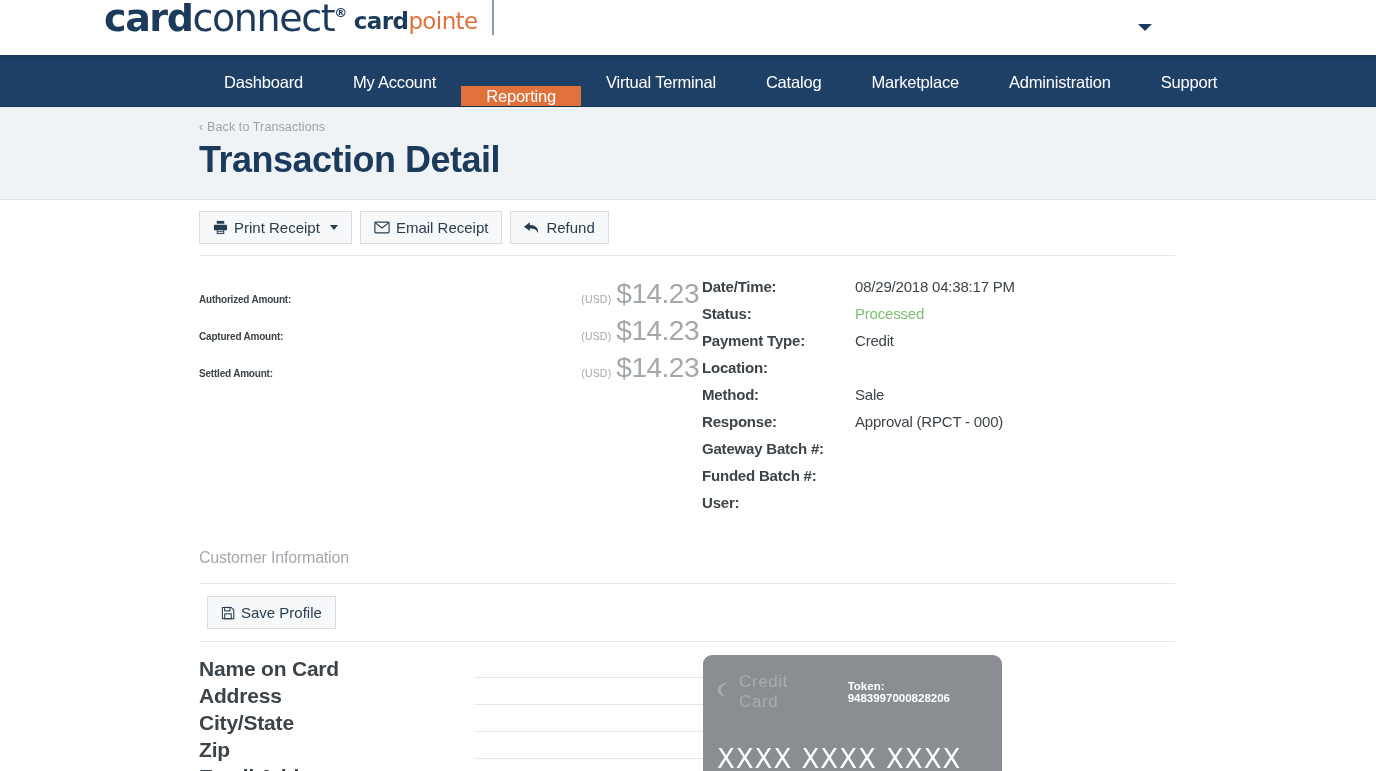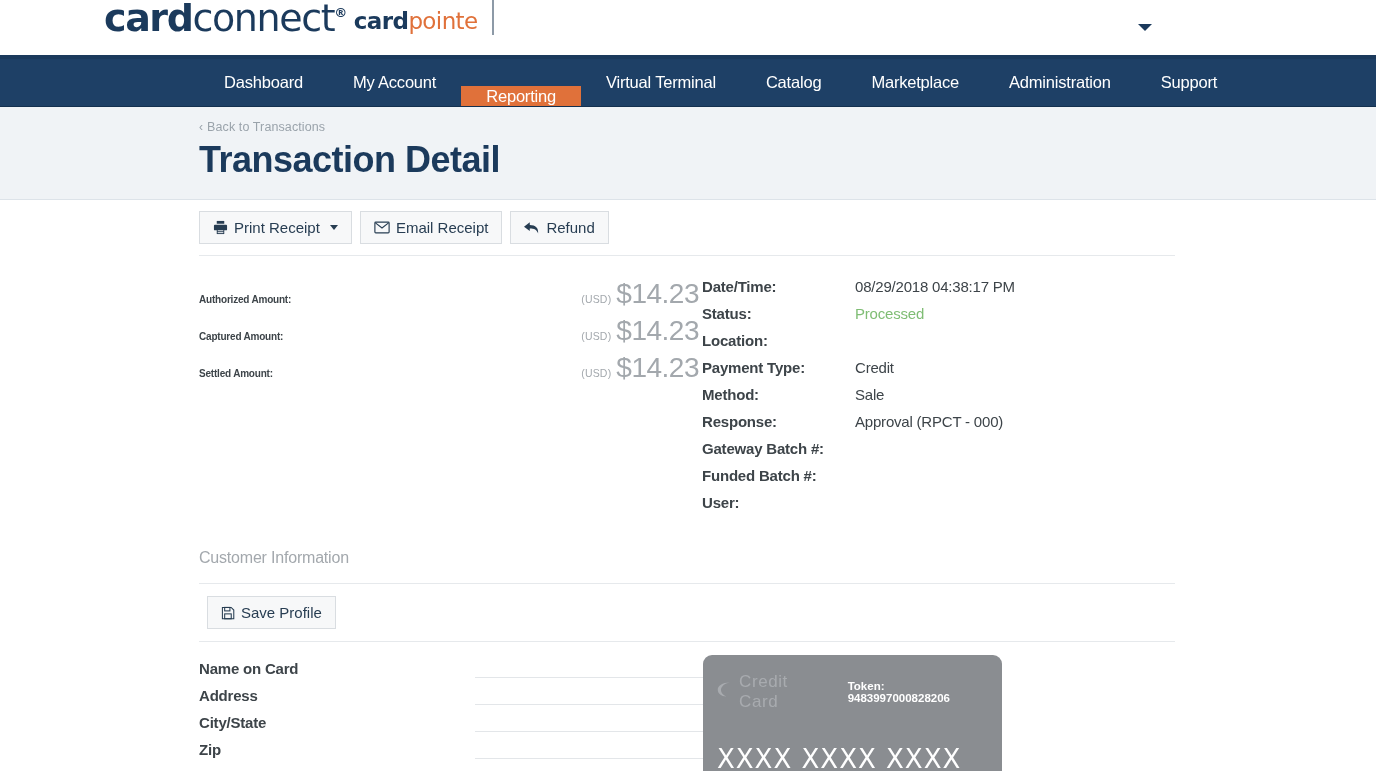--- a/index.html
+++ b/index.html
@@ -186,21 +186,21 @@
   .customer-grid { display: flex; padding-top: 13px; }
   .cust-left { width: 504px; flex: none; }
   .cust-right { flex: 1; }
   .cust-row {
     display: flex;
     align-items: center;
     height: 27px;
   }
   .cust-label {
     width: 276px;
-    font-size: 15px;
+    font-size: 21px;
     font-weight: bold;
     color: #3d4449;
     letter-spacing: -0.2px;
   }
   .cust-input {
     flex: 1;
     height: 18px;
     border: none;
     border-bottom: 1px solid #e3e6e9;
     background: transparent;
@@ -331,26 +331,26 @@
     <div class="col-right">
       <div class="field-row">
         <div class="field-label">Date/Time:</div>
         <div class="field-value">08/29/2018 04:38:17 PM</div>
       </div>
       <div class="field-row">
         <div class="field-label">Status:</div>
         <div class="field-value status-ok">Processed</div>
       </div>
       <div class="field-row">
+        <div class="field-label">Payment Type:</div>
+        <div class="field-value">Credit</div>
+      </div>
+      <div class="field-row">
         <div class="field-label">Location:</div>
         <div class="field-value"></div>
-      </div>
-      <div class="field-row">
-        <div class="field-label">Payment Type:</div>
-        <div class="field-value">Credit</div>
       </div>
       <div class="field-row">
         <div class="field-label">Method:</div>
         <div class="field-value">Sale</div>
       </div>
       <div class="field-row">
         <div class="field-label">Response:</div>
         <div class="field-value">Approval (RPCT - 000)</div>
       </div>
       <div class="field-row">

